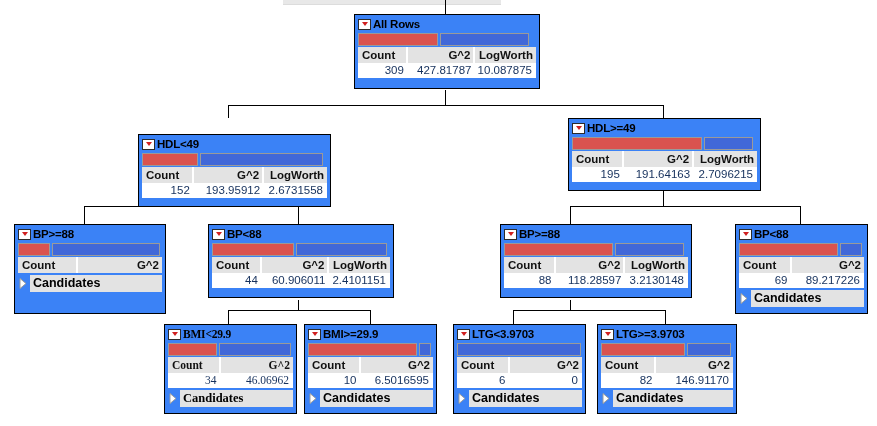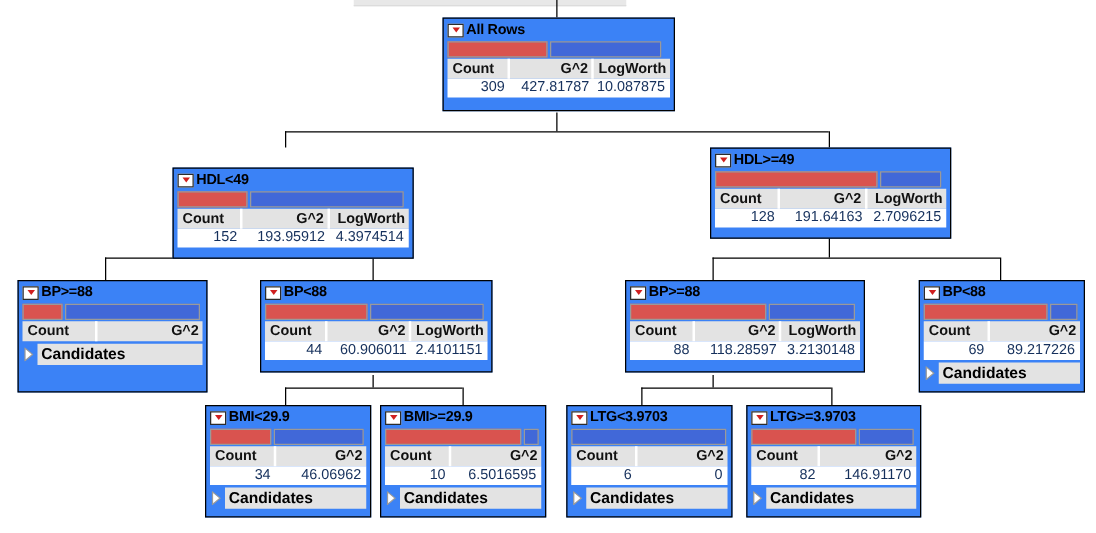--- a/index.html
+++ b/index.html
@@ -164,42 +164,42 @@
       <div class="seg blue" style="width:67%"></div>
     </div>
     <div class="stat-head">
       <div style="width:28%">Count</div>
       <div style="width:38%">G^2</div>
       <div style="width:34%">LogWorth</div>
     </div>
     <div class="stat-row">
       <div style="width:28%">152</div>
       <div style="width:38%">193.95912</div>
-      <div style="width:34%">4.3974514</div>
+      <div style="width:34%">2.6731558</div>
     </div>
   </div>
 
   <div class="node" style="left:568px; top:118px; width:193px; height:73px;">
     <div class="node-title">
       <span class="disclosure">
           <i></i>
         </span>
       <span class="ttl">HDL&gt;=49</span>
     </div>
     <div class="bar">
       <div class="seg red" style="width:70%"></div>
       <div class="seg blue" style="width:27%"></div>
     </div>
     <div class="stat-head">
       <div style="width:28%">Count</div>
       <div style="width:38%">G^2</div>
       <div style="width:34%">LogWorth</div>
     </div>
     <div class="stat-row">
-      <div style="width:28%">128</div>
+      <div style="width:28%">195</div>
       <div style="width:38%">191.64163</div>
       <div style="width:34%">2.7096215</div>
     </div>
   </div>
 
   <div class="node" style="left:14px; top:224px; width:152px; height:90px;">
     <div class="node-title">
       <span class="disclosure">
           <i></i>
         </span>
@@ -291,21 +291,21 @@
     <div class="cand">
       <span class="tri">
         <svg width="8" height="11" viewBox="0 0 8 11">
             <polygon points="1,0.5 7,5.5 1,10.5" fill="#ffffff" stroke="#9a9a9a" stroke-width="1"></polygon>
           </svg>
       </span>
       <span class="lbl">Candidates</span>
     </div>
   </div>
 
-  <div class="node" style="left:164px; top:324px; width:133px; height:90px;">
+  <div class="node" style="left:164px; top:324px; width:133px; height:90px;font-family:Liberation Serif, serif;">
     <div class="node-title">
       <span class="disclosure">
           <i></i>
         </span>
       <span class="ttl">BMI&lt;29.9</span>
     </div>
     <div class="bar">
       <div class="seg red" style="width:39%"></div>
       <div class="seg blue" style="width:58%"></div>
     </div>

